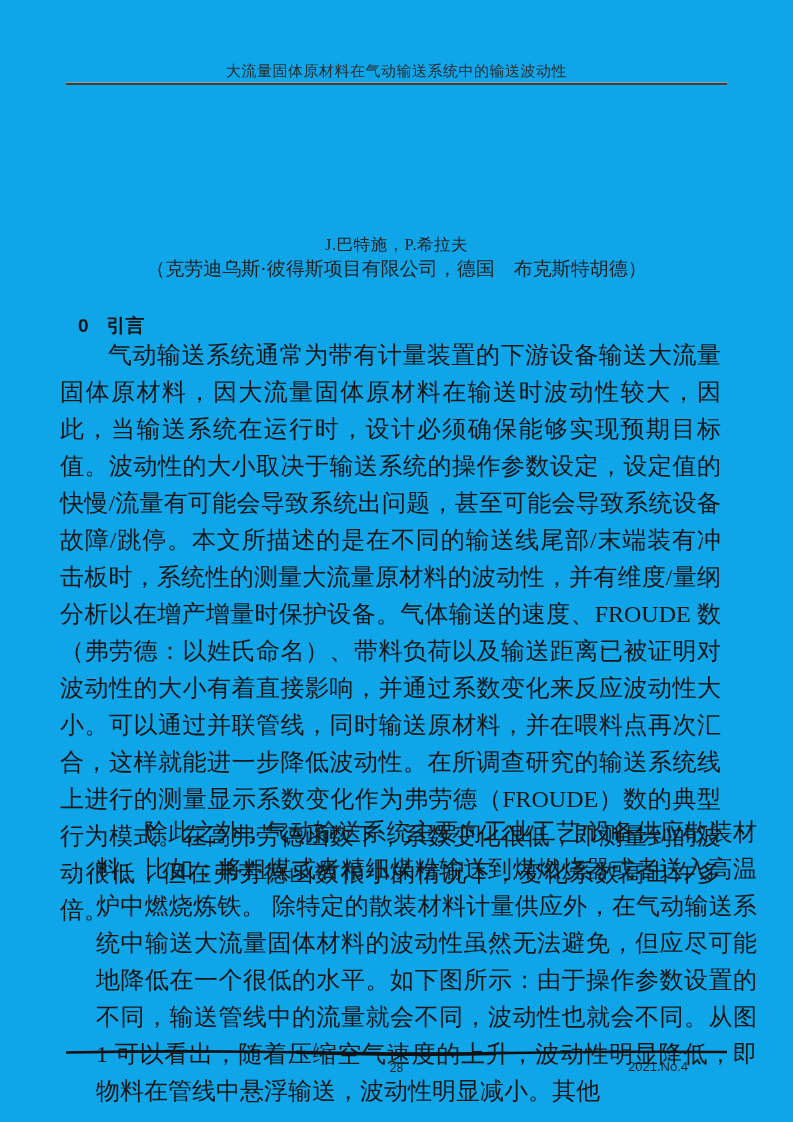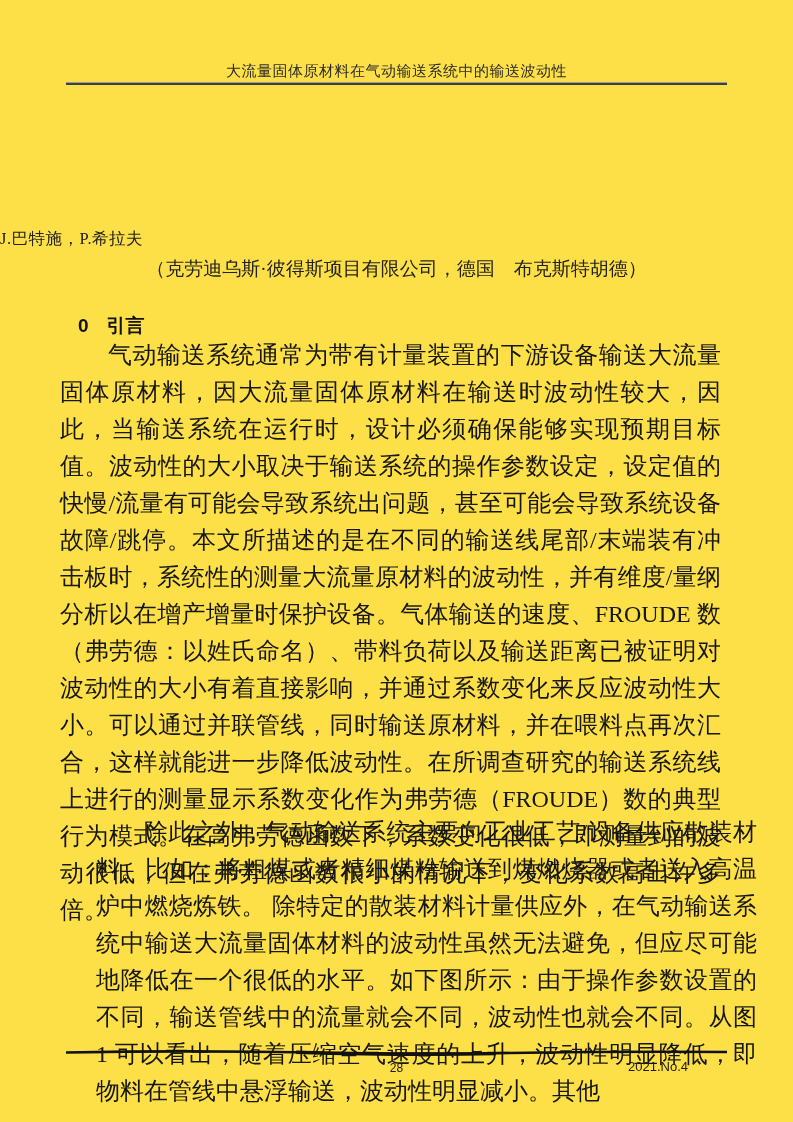--- a/index.html
+++ b/index.html
@@ -6,21 +6,21 @@
   html, body {
     margin: 0;
     padding: 0;
     background: #ffffff;
   }
   .page {
     position: relative;
     width: 793px;
     height: 1122px;
     margin: 0 auto;
-    background: #fde047;
+    background: #0ea5e9;
     color: var(--ink, #1a1a1a);
     font-family: "Liberation Serif", "DejaVu Serif", serif;
     overflow: hidden;
   }
   .running-header {
     position: absolute;
     top: 62px;
     left: 66px;
     width: 661px;
     text-align: center;
@@ -46,24 +46,24 @@
     text-align: center;
     font-family: "Liberation Sans", "DejaVu Sans", sans-serif;
     font-weight: bold;
     font-size: 31px;
     line-height: 43px;
     letter-spacing: 1px;
     color: #111;
   }
   .authors {
     position: absolute;
-    top: 228px;
+    top: 234px;
     left: 0;
     width: 793px;
-    text-align: left;
+    text-align: center;
     font-size: 16.5px;
     letter-spacing: 0.5px;
     color: #222;
   }
   .affiliation {
     position: absolute;
     top: 256px;
     left: 0;
     width: 793px;
     text-align: center;

